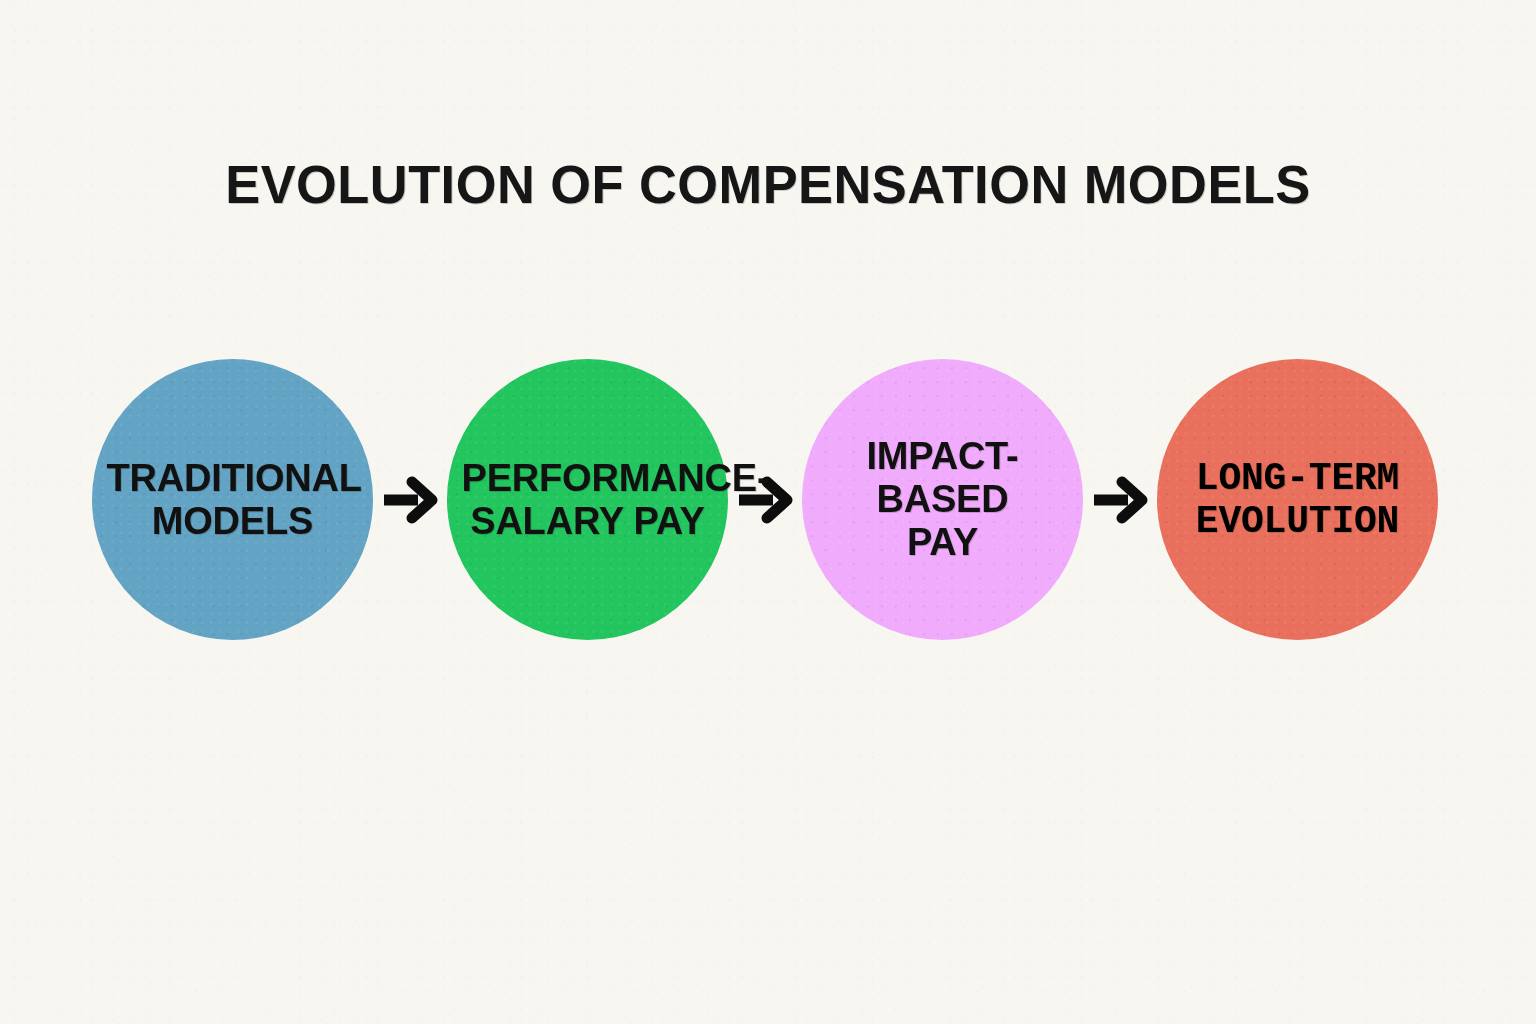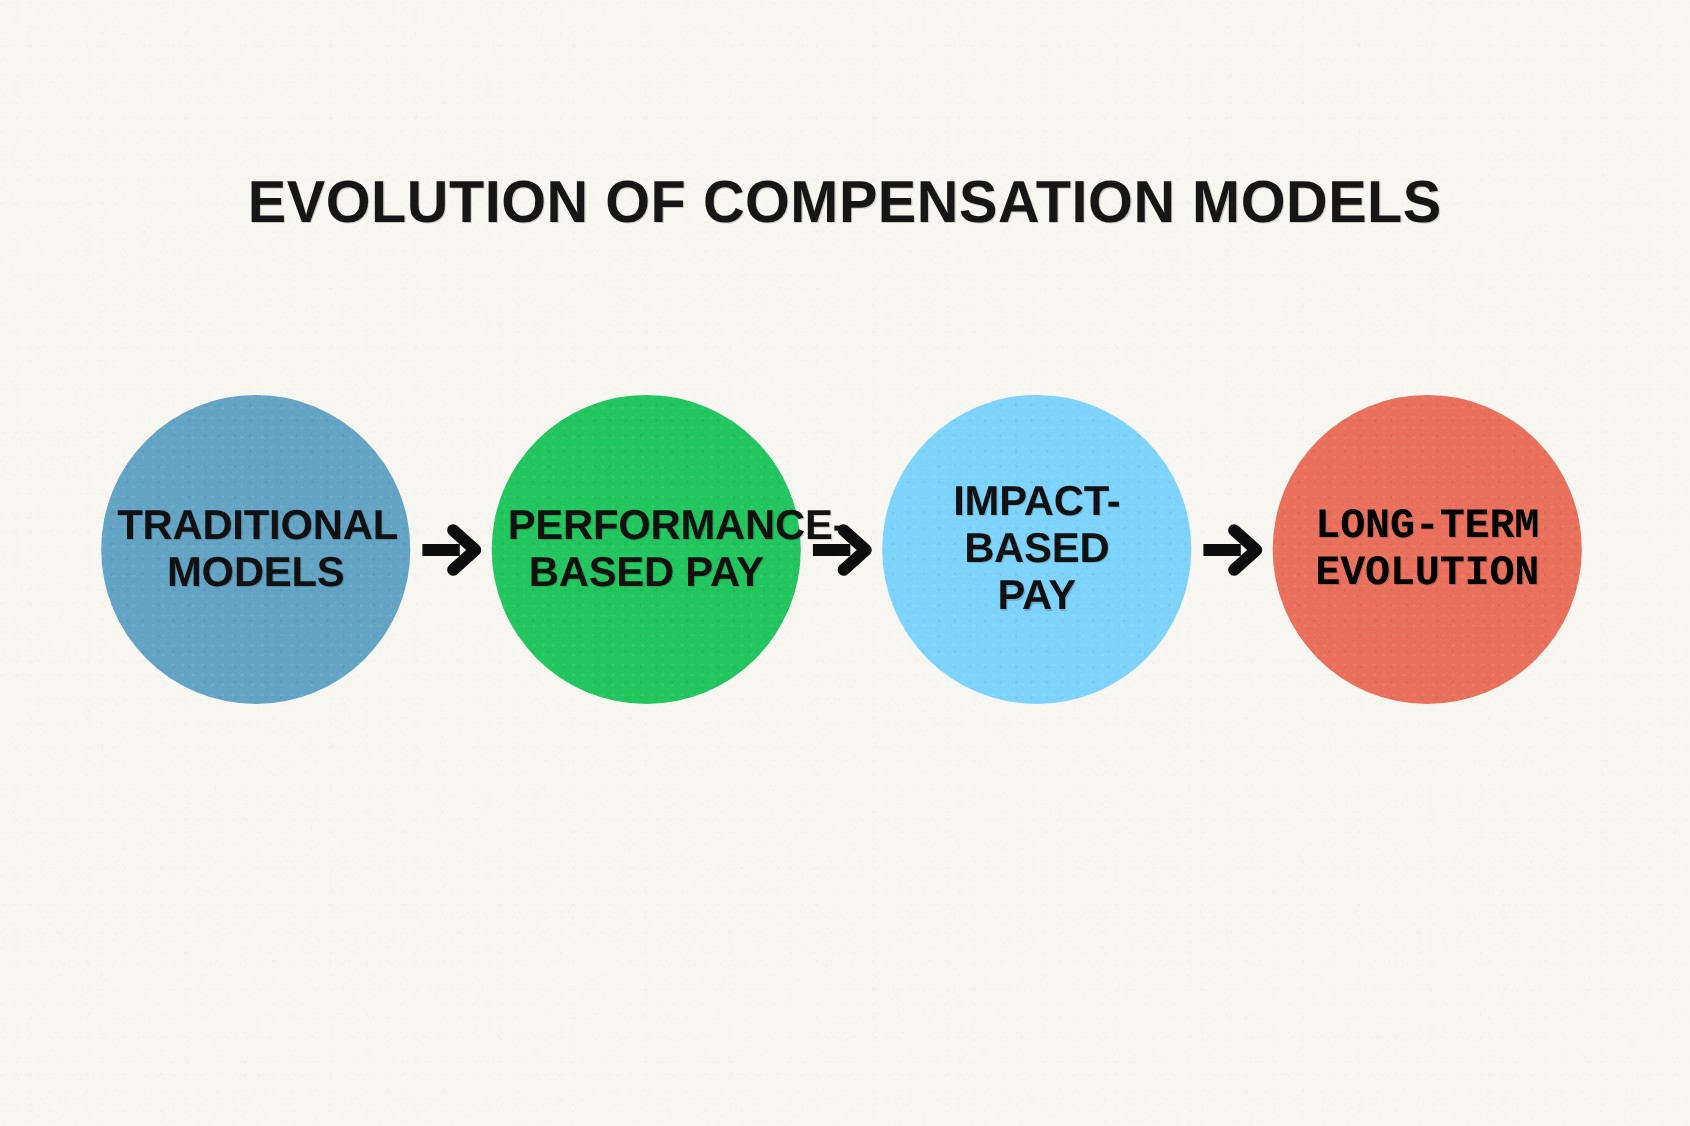--- a/index.html
+++ b/index.html
@@ -123,35 +123,35 @@
       <svg width="56" height="48" viewBox="0 0 56 48" aria-hidden="true">
         <g fill="none" stroke="#0d0d0d" stroke-width="11" stroke-linecap="butt" stroke-linejoin="miter">
           <line x1="2" y1="24" x2="36" y2="24"></line>
           <polyline points="30,6 50,24 30,42" stroke-linecap="round" stroke-linejoin="round"></polyline>
         </g>
       </svg>
     </span>
   </div>
 
   <div class="flow-node" style="background-color: #22c55e;">
-    <div class="flow-node-label" style="color: rgb(17, 17, 17);"><span>PERFORMANCE-</span><br><span>BASED PAY</span></div>
+    <div class="flow-node-label" style="color: rgb(17, 17, 17);"><span>PERFORMANCE-</span><br><span>SALARY PAY</span></div>
   </div>
 
   <div class="flow-arrow">
     <span>
       <svg width="56" height="48" viewBox="0 0 56 48" aria-hidden="true">
         <g fill="none" stroke="#0d0d0d" stroke-width="11" stroke-linecap="butt" stroke-linejoin="miter">
           <line x1="2" y1="24" x2="36" y2="24"></line>
           <polyline points="30,6 50,24 30,42" stroke-linecap="round" stroke-linejoin="round"></polyline>
         </g>
       </svg>
     </span>
   </div>
 
-  <div class="flow-node" style="background-color: #7dd3fc;">
+  <div class="flow-node" style="background-color: #f0abfc;">
     <div class="flow-node-label" style="color: rgb(17, 17, 17);"><span>IMPACT-BASED</span><br><span>PAY</span></div>
   </div>
 
   <div class="flow-arrow">
     <span>
       <svg width="56" height="48" viewBox="0 0 56 48" aria-hidden="true">
         <g fill="none" stroke="#0d0d0d" stroke-width="11" stroke-linecap="butt" stroke-linejoin="miter">
           <line x1="2" y1="24" x2="36" y2="24"></line>
           <polyline points="30,6 50,24 30,42" stroke-linecap="round" stroke-linejoin="round"></polyline>
         </g>

